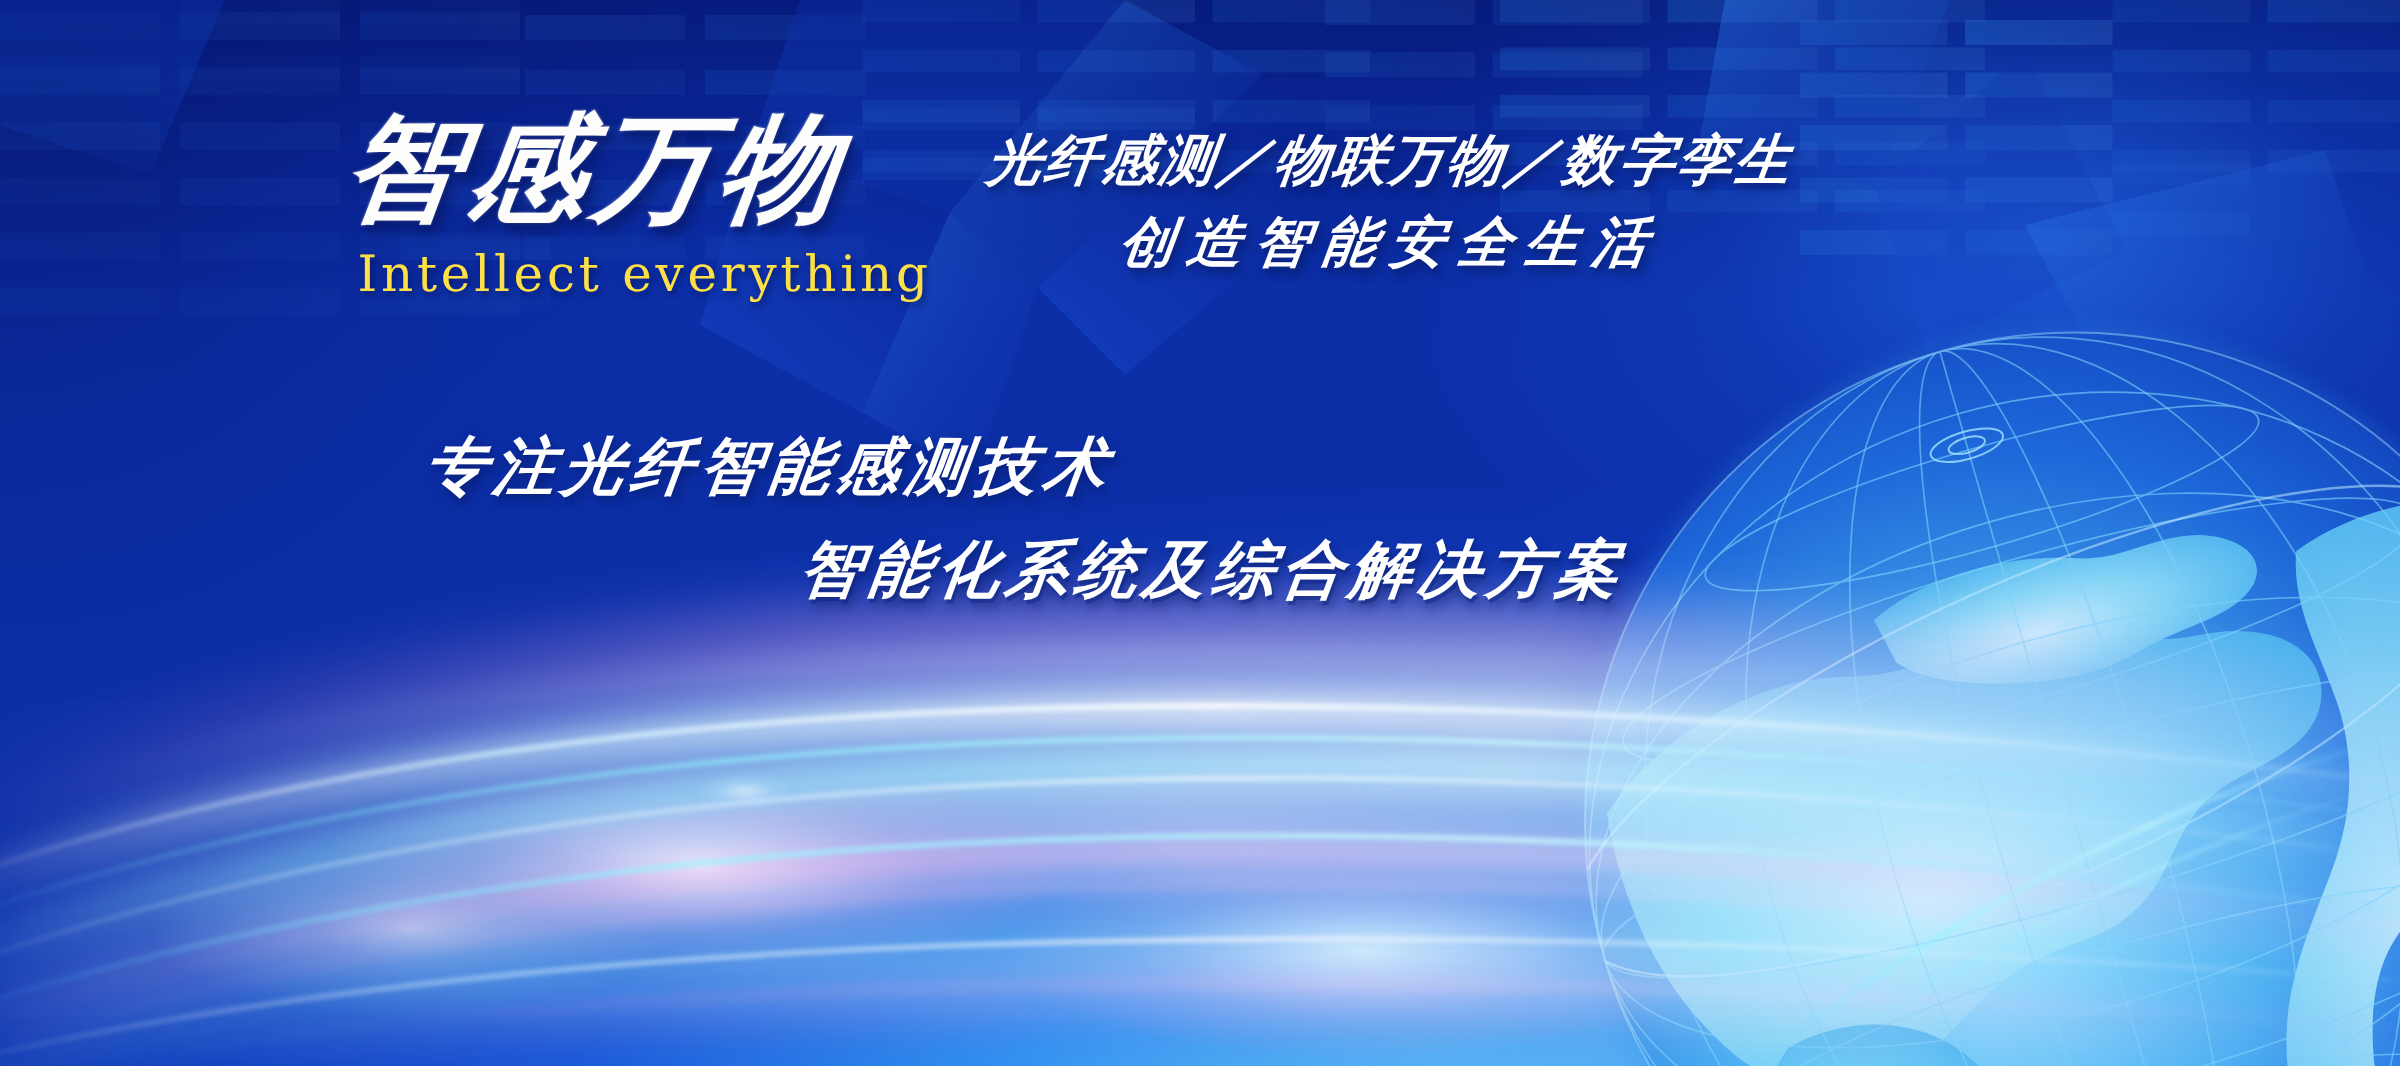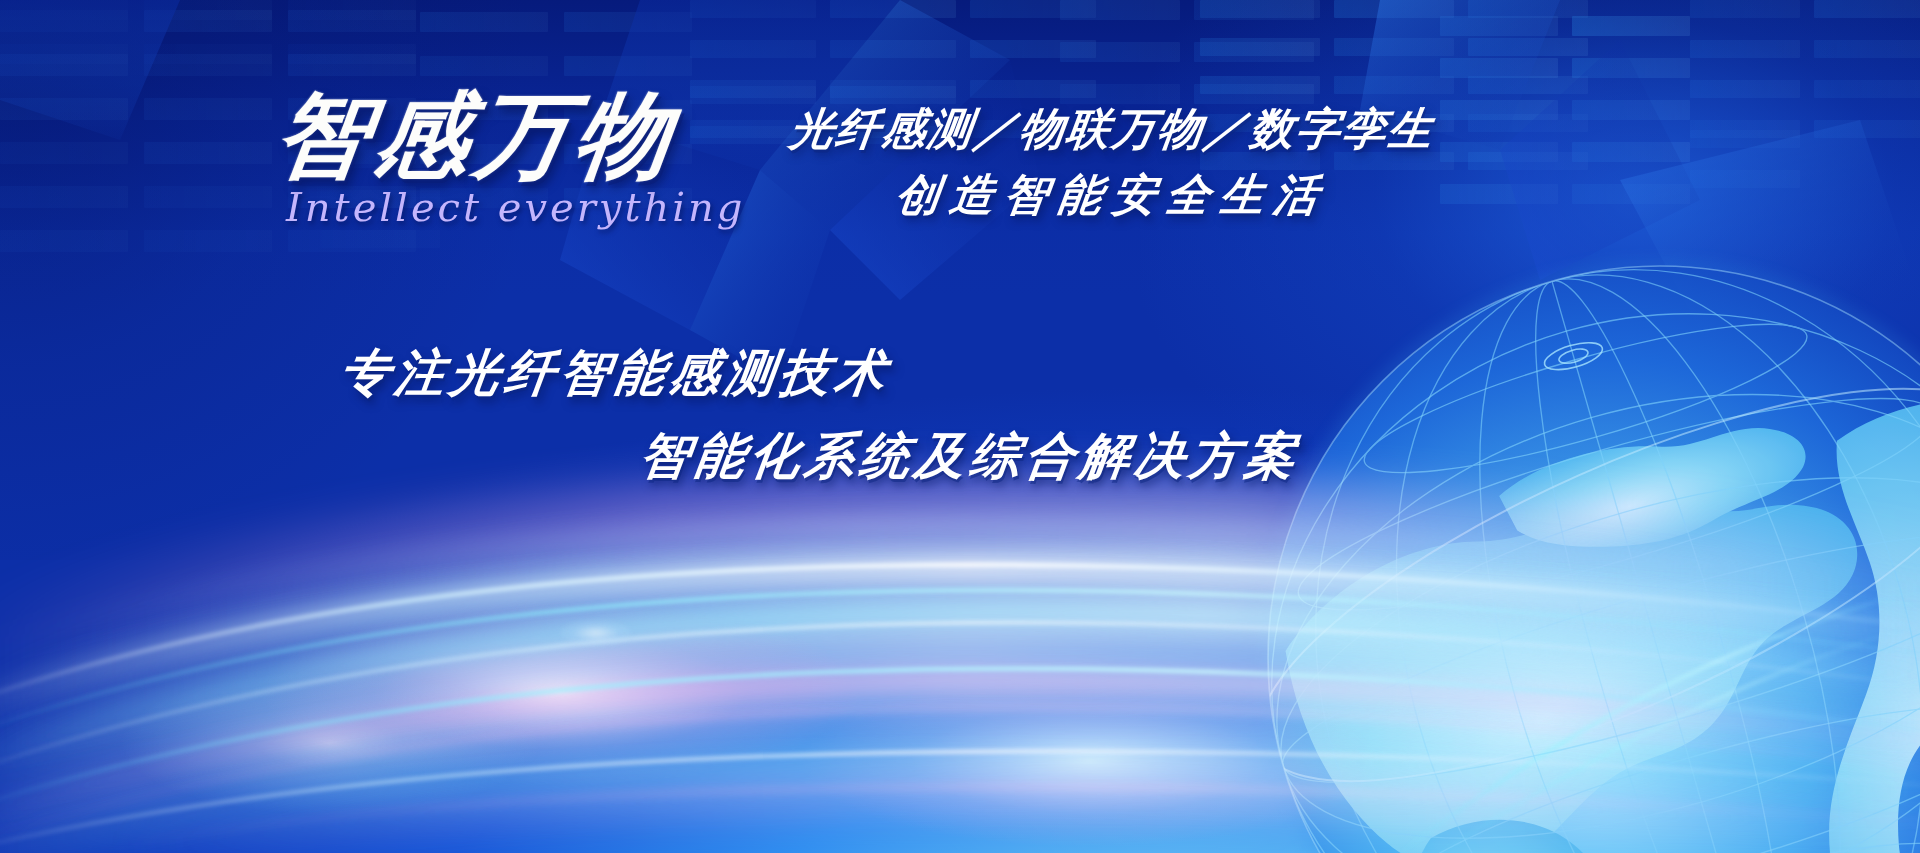--- a/index.html
+++ b/index.html
@@ -93,28 +93,27 @@
     letter-spacing: 6px;
     line-height: 1.02;
     white-space: nowrap;
     text-shadow:
       3px 4px 0 rgba(10,30,120,0.55),
       5px 7px 10px rgba(4,16,80,0.55),
       0 0 2px rgba(255,255,255,0.7);
     transform: skewX(-7deg);
   }
   .headline-en {
-    margin-top: 0;
+    margin-top: 13px;
     margin-left: 10px;
     font-family: "DejaVu Serif", "Liberation Serif", serif;
-    font-style: italic;
     font-size: 40px;
     font-weight: 400;
     letter-spacing: 3px;
-    color: #c4b5fd;
+    color: #fde047;
     white-space: nowrap;
     text-shadow: 2px 3px 5px rgba(4,16,80,0.6);
   }
 
   .tagline-block {
     position: absolute;
     left: 790px;
     top: 96px;
     z-index: 20;
     text-align: center;

